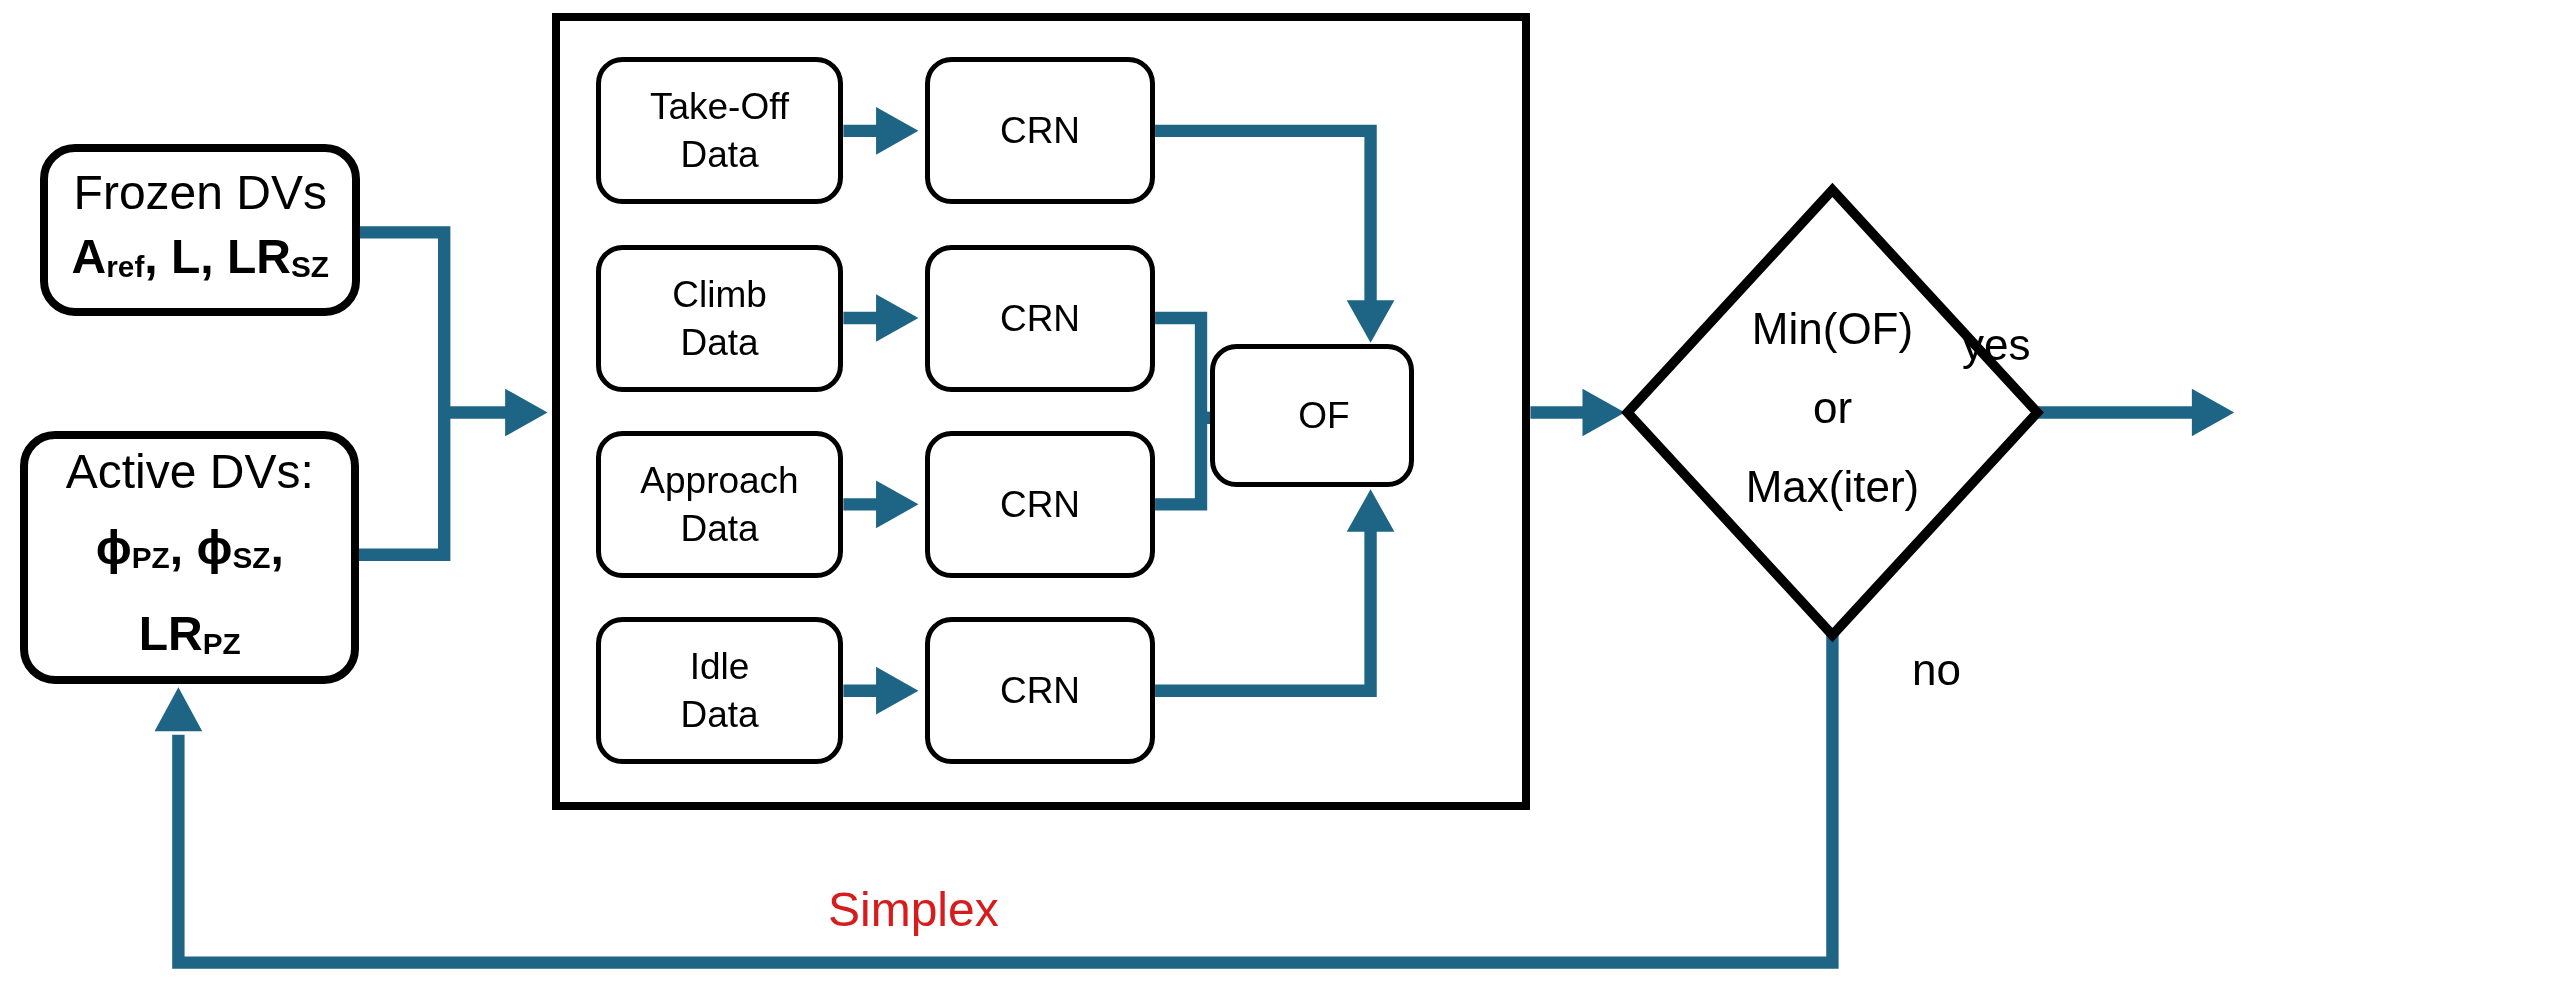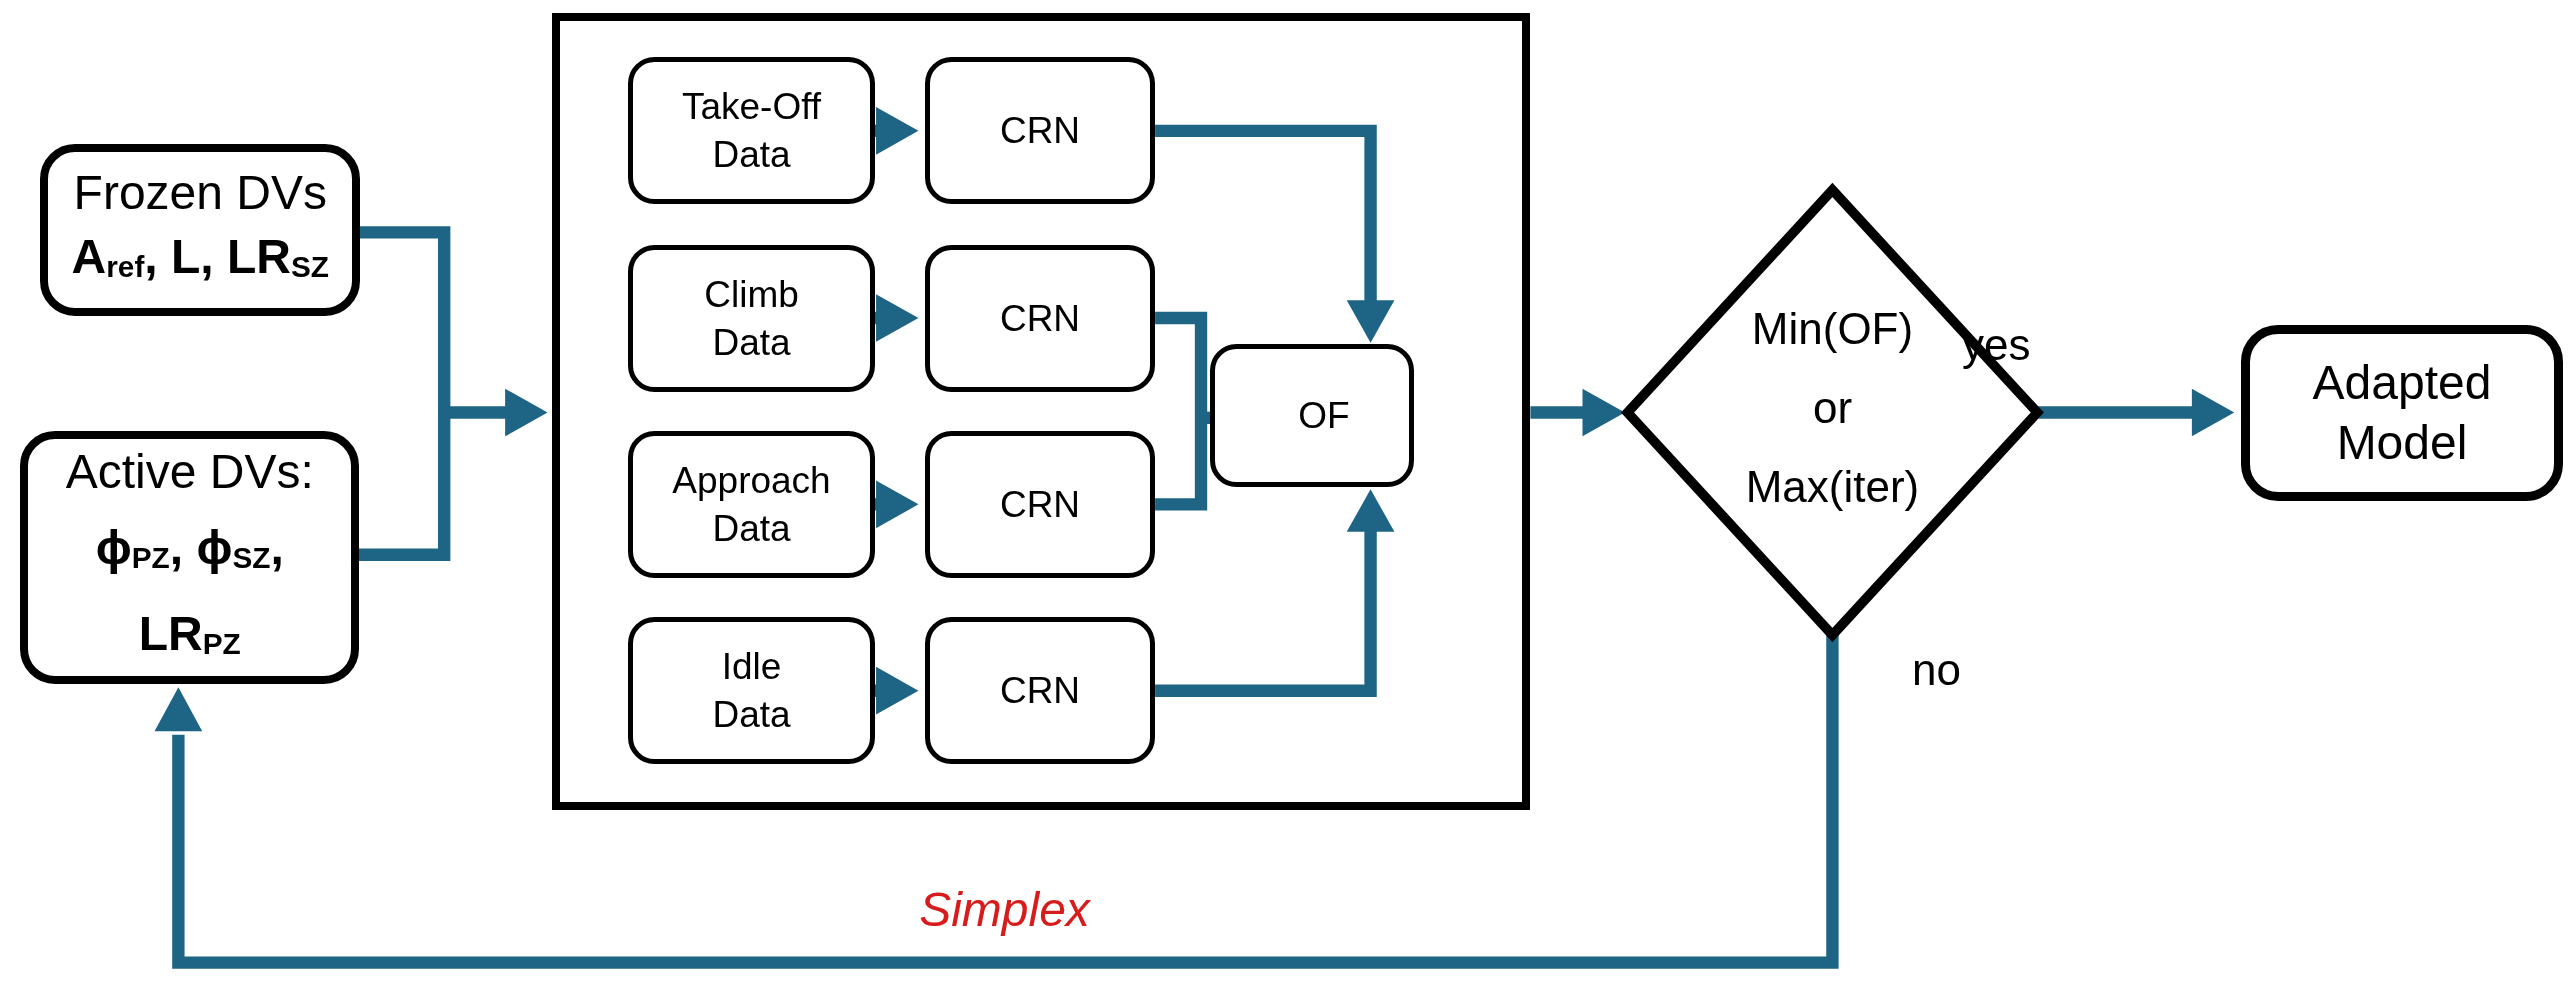--- a/index.html
+++ b/index.html
@@ -16,37 +16,37 @@
   }
   .rounded-lg{border-width:8.8px;border-radius:35px;}
   .rounded-sm{border-width:5.3px;border-radius:26.5px;}
   .frozen{left:20.3px;top:144px;width:320px;height:172px;font-size:48px;line-height:64px;margin-left:20px;}
   .active{left:20.3px;top:431px;width:339px;height:253px;font-size:48px;line-height:76px;}
   .adapted{left:2241px;top:325px;width:322px;height:176px;border-width:9.7px;border-radius:37px;font-size:48px;line-height:60px;}
   .container-box{
     position:absolute;left:552px;top:13.2px;width:978px;height:797px;
     border:8.8px solid #000;box-sizing:border-box;background:transparent;
   }
-  .databox{left:596px;width:247px;height:147px;font-size:37px;line-height:48px;margin-left:32px;}
+  .databox{left:596px;width:247px;height:147px;font-size:37px;line-height:48px;}
   .crnbox{left:925px;width:230px;height:147px;font-size:37px;line-height:48px;}
   .row0{top:57px;} .row1{top:245px;} .row2{top:431px;} .row3{top:617px;}
   .ofbox{left:1210px;top:344px;width:204px;height:143px;font-size:37px;padding-left:24px;}
   .values{font-weight:700;}
   .sub{font-size:0.62em;vertical-align:-0.12em;font-weight:inherit;}
   .diamond-label{
     position:absolute;left:1656px;top:284px;width:353px;height:247px;
     display:flex;flex-direction:column;align-items:center;justify-content:center;
     font-size:44px;line-height:79px;text-align:center;
   }
   .edge-label{position:absolute;font-size:44px;line-height:49px;}
   .label-yes{left:1962px;top:320px;width:177px;text-align:left;}
   .label-no{left:1855px;top:645px;width:106px;text-align:right;}
   .label-simplex{
-    left:828px;top:885px;width:353px;text-align:center;
-    font-size:48px;font-style:italic;
+    left:828px;top:885px;width:353px;text-align:left;
+    font-size:48px;
   }
 </style>
 </head>
 <body>
 
 <div id="stage">
 
   <svg class="wires" width="2576" height="984" viewBox="0 0 2917 1114">
     <g stroke="#1D6485" stroke-width="14" fill="none">
 
@@ -136,23 +136,19 @@
   <div class="node rounded-sm ofbox">
     <div>OF</div>
   </div>
 
   <div class="diamond-label">
     <div>Min(OF)</div>
     <div>or</div>
     <div>Max(iter)</div>
   </div>
 
-  <div class="node adapted">
-    <div>Adapted</div>
-    <div>Model</div>
-  </div>
 
   <div class="edge-label label-yes">yes</div>
   <div class="edge-label label-no">no</div>
   <div class="edge-label label-simplex" style="color:#D61C1C;">Simplex</div>
 
 </div>
 
 
 </body></html>

